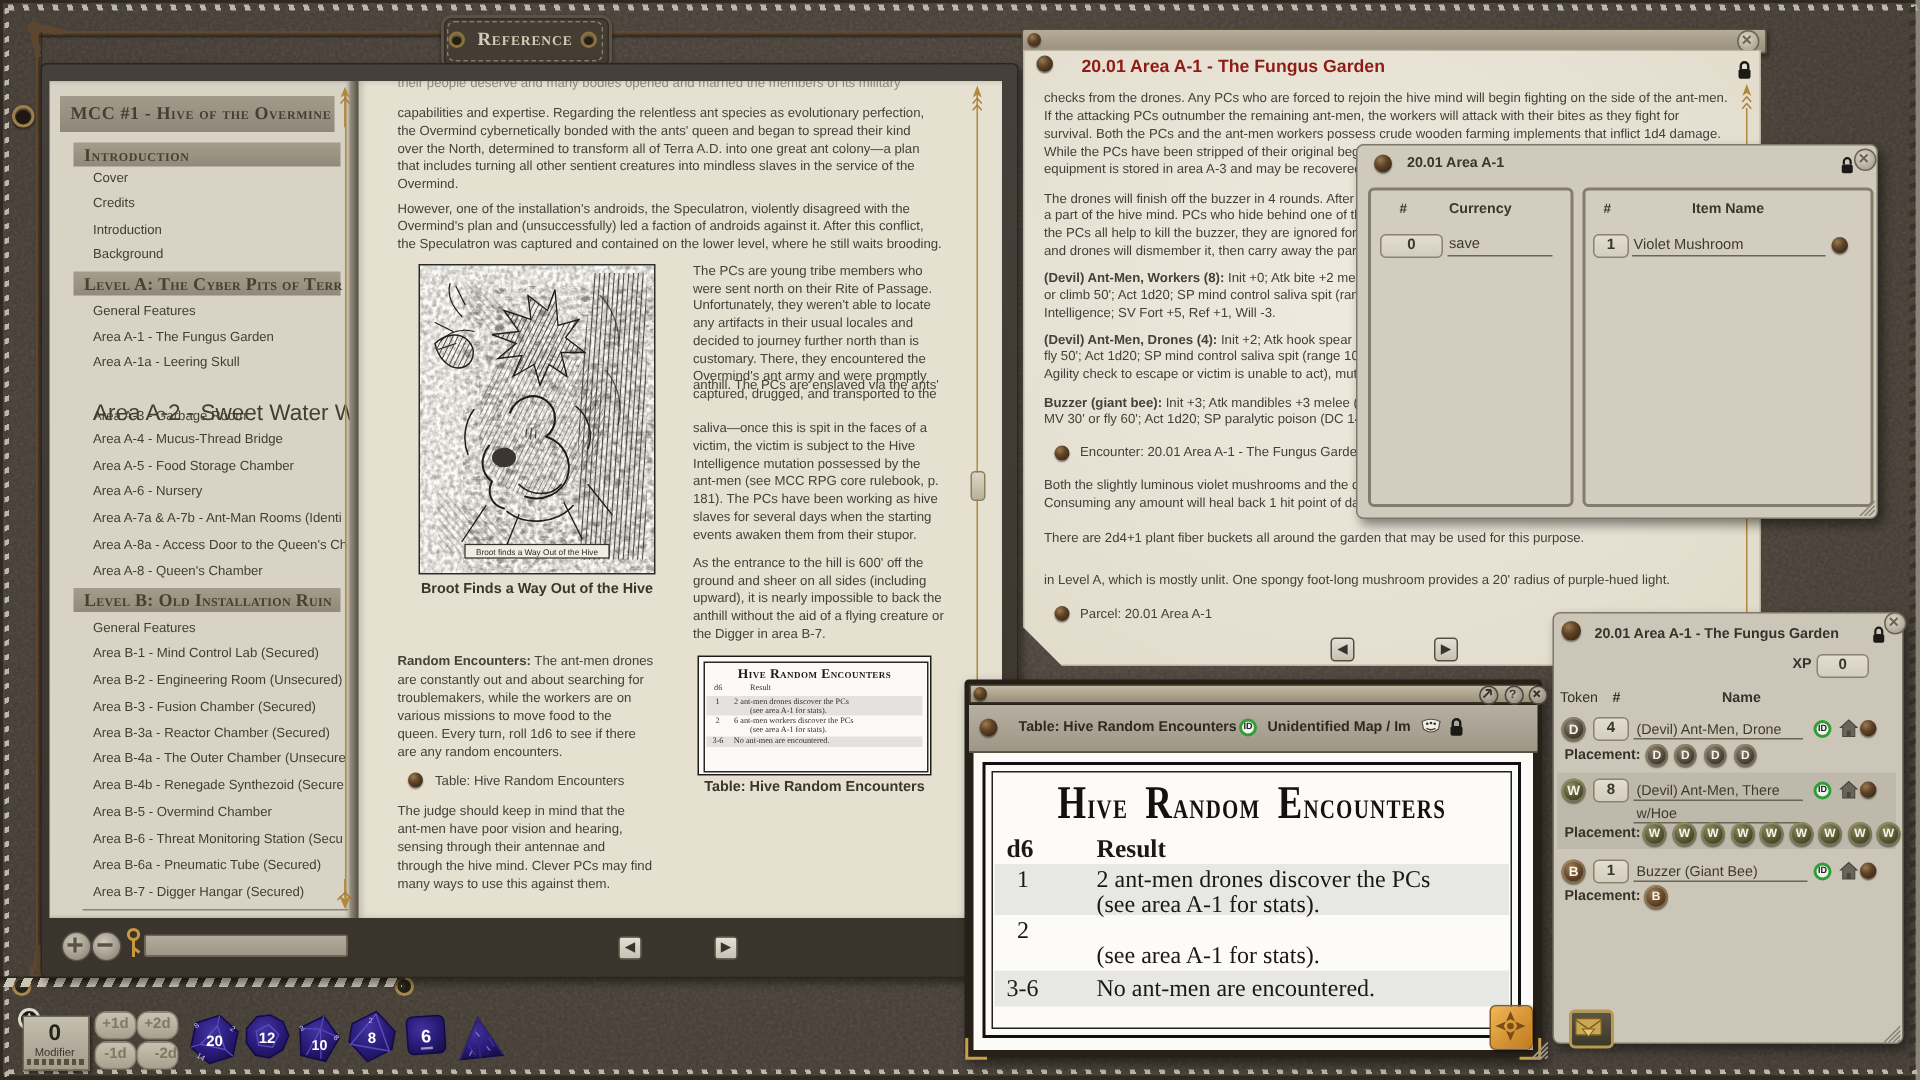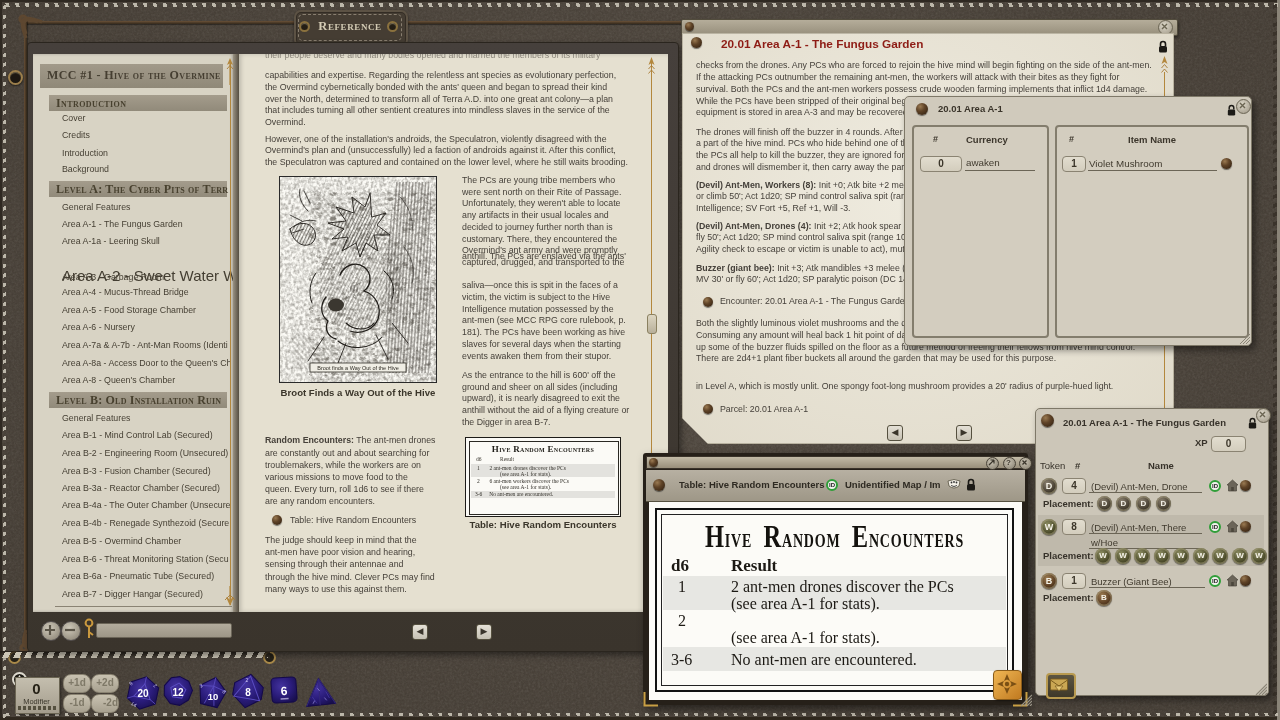--- a/index.html
+++ b/index.html
@@ -163,21 +163,21 @@
 <div class="t" style="left:224px;top:198px">anthill. The PCs are enslaved via the ants'</div>
 <div class="t" style="left:224px;top:227.3px">saliva—once this is spit in the faces of a</div>
 <div class="t" style="left:224px;top:239px">victim, the victim is subject to the Hive</div>
 <div class="t" style="left:224px;top:250.7px">Intelligence mutation possessed by the</div>
 <div class="t" style="left:224px;top:262.4px">ant-men (see MCC RPG core rulebook, p.</div>
 <div class="t" style="left:224px;top:274.1px">181). The PCs have been working as hive</div>
 <div class="t" style="left:224px;top:285.8px">slaves for several days when the starting</div>
 <div class="t" style="left:224px;top:297.5px">events awaken them from their stupor.</div>
 <div class="t" style="left:224px;top:316.8px">As the entrance to the hill is 600' off the</div>
 <div class="t" style="left:224px;top:328.8px">ground and sheer on all sides (including</div>
-<div class="t" style="left:224px;top:339.9px">upward), it is nearly disagreed to exit the</div>
+<div class="t" style="left:224px;top:339.9px">upward), it is nearly impossible to back the</div>
 <div class="t" style="left:224px;top:351.9px">anthill without the aid of a flying creature or</div>
 <div class="t" style="left:224px;top:363.9px">the Digger in area B-7.</div>
 
 <div class="abs" style="left:41px;top:122px;width:156px;height:205px;background:#f7f6f0;border:1px solid #2a2a2a"></div>
 <svg class="abs" style="left:42px;top:123px" width="156" height="205" viewBox="0 0 156 205">
 <defs>
 <filter id="spk">
             <feTurbulence type="fractalNoise" baseFrequency="0.35 0.3" numOctaves="2" seed="9"></feTurbulence>
             <feColorMatrix type="matrix" values="0 0 0 0 0.16 0 0 0 0 0.15 0 0 0 0 0.13 1.5 1.2 0 0 -1.05"></feColorMatrix>
           </filter>
@@ -304,21 +304,20 @@
 <div class="t" style="left:14px;top:170.5px">Intelligence; SV Fort +5, Ref +1, Will -3.</div>
 <div class="t" style="left:14px;top:188.9px"><b>(Devil) Ant-Men, Drones (4):</b> Init +2; Atk hook spear +3 melee (1d6); AC 16; HD 2d8; MV 30'or</div>
 <div class="t" style="left:14px;top:200.3px">fly 50'; Act 1d20; SP mind control saliva spit (range 10', DC 13 Will save or held in place, DC 16</div>
 <div class="t" style="left:14px;top:212.1px">Agility check to escape or victim is unable to act), mutations; SV Fort +4, Ref +2, Will -1.</div>
 <div class="t" style="left:14px;top:230.5px"><b>Buzzer (giant bee):</b> Init +3; Atk mandibles +3 melee (1d8) or stinger +1 melee (1d4 + poison);</div>
 <div class="t" style="left:14px;top:241.9px">MV 30' or fly 60'; Act 1d20; SP paralytic poison (DC 14 Fort save or paralyzed 1d6 turns); SV Fort</div>
 <div class="dot" style="left:21px;top:264px;width:10px;height:10px"></div>
 <div class="t" style="left:38px;top:264.3px">Encounter: 20.01 Area A-1 - The Fungus Garden</div>
 <div class="t" style="left:14px;top:285.6px">Both the slightly luminous violet mushrooms and the dead buzzer provide nourishment for the hungry characters.</div>
 <div class="t" style="left:14px;top:298.4px">Consuming any amount will heal back 1 hit point of damage. In addition, thoughtful characters may consider scooping</div>
-<div class="t" style="left:14px;top:309.7px">up some of the buzzer fluids spilled on the floor as a future method of freeing their fellows from hive mind control.</div>
 <div class="t" style="left:14px;top:321.3px">There are 2d4+1 plant fiber buckets all around the garden that may be used for this purpose.</div>
 <div class="t" style="left:14px;top:349.3px">in Level A, which is mostly unlit. One spongy foot-long mushroom provides a 20' radius of purple-hued light.</div>
 <div class="dot" style="left:21px;top:371px;width:10px;height:10px"></div>
 <div class="t" style="left:38px;top:371.6px">Parcel: 20.01 Area A-1</div>
 </div>
 <div class="navbtn" style="left:887px;top:425px">
       <span>◀</span>
     </div>
 <div class="navbtn" style="left:956px;top:425px">
       <span>▶</span>
@@ -333,21 +332,21 @@
     </svg>
 <div class="abs" style="left:1236px;top:99px;width:13px;height:13px;border-radius:50%;background:radial-gradient(circle at 40% 35%,#ddd8ca,#b0a999 70%,#8a8372);border:1px solid #6b6554"></div>
 <svg class="abs" style="left:1236px;top:99px" width="13" height="13">
       <path d="M4 4 L9 9 M9 4 L4 9" stroke="#6b6552" stroke-width="1.4"></path>
     </svg>
 <div class="abs" style="left:912px;top:125px;width:133px;height:209px;background:#d3cdbf;border:2px solid #837d6d;border-radius:4px"></div>
 <div class="abs" style="left:1055px;top:125px;width:190px;height:209px;background:#d3cdbf;border:2px solid #837d6d;border-radius:4px"></div>
 <div class="t" style="left:933px;top:135px;font-size:9px;font-weight:bold;color:#3c362c">#</div>
 <div class="t" style="left:966px;top:135px;font-size:9.5px;font-weight:bold;color:#3c362c">Currency</div>
 <div class="numbox" style="left:920px;top:156px;width:40px;height:14px;font-size:10px;line-height:14px">0</div>
-<div class="t" style="left:966px;top:158px;font-size:9.8px;color:#403a2e">awaken</div>
+<div class="t" style="left:966px;top:158px;font-size:9.8px;color:#403a2e">save</div>
 <div class="abs" style="left:965px;top:170px;width:70px;height:1px;background:#6b6556"></div>
 <div class="t" style="left:1069px;top:135px;font-size:9px;font-weight:bold;color:#3c362c">#</div>
 <div class="t" style="left:1128px;top:135px;font-size:9.5px;font-weight:bold;color:#3c362c">Item Name</div>
 <div class="numbox" style="left:1062px;top:156px;width:22px;height:14px;font-size:10px;line-height:14px">1</div>
 <div class="t" style="left:1089px;top:159px;font-size:9.8px;color:#403a2e">Violet Mushroom</div>
 <div class="abs" style="left:1088px;top:170px;width:129px;height:1px;background:#6b6556"></div>
 <div class="dot" style="left:1221px;top:158px;width:11px;height:11px"></div>
 <svg class="abs" style="left:1238px;top:332px" width="12" height="12">
       <path d="M2 12 L12 2 M5 12 L12 5 M8 12 L12 8" stroke="#8a8476" stroke-width="1"></path>
     </svg>

